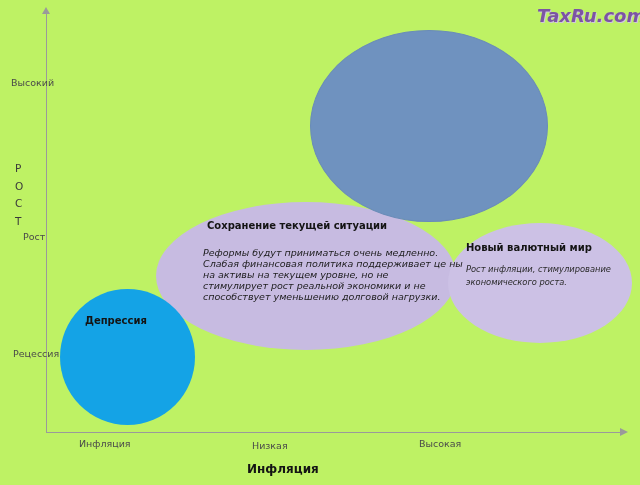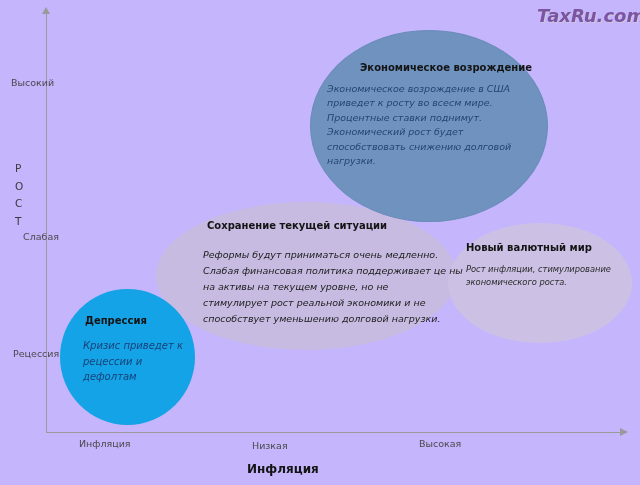--- a/index.html
+++ b/index.html
@@ -1,38 +1,38 @@
 <!DOCTYPE html>
 <html><head>
 <meta charset="utf-8">
 <style>
   html,body { margin:0; padding:0; background:#fff; }
   .stage {
-    position:relative; width:640px; height:485px; background:#c4b5fd;
+    position:relative; width:640px; height:485px; background:#bef264;
     font-family:"DejaVu Sans", sans-serif; overflow:hidden;
   }
   
   .ellipse { position:absolute; border-radius:50%; }
   .e-statusquo  { left:156px; top:202px; width:300px; height:148px; background:#c7bbe1; z-index:1; }
   .e-revival    { left:310px; top:30px;  width:236px; height:190px; background:#6f92bf; z-index:2; border:1px solid #germ; border:1px solid #6a8cb8; }
   .e-currency   { left:448px; top:223px; width:184px; height:120px; background:#ccc1e5; z-index:3; }
   .e-depression { left:60px;  top:289px; width:135px; height:136px; background:#14a3e6; z-index:4; }
 
   .bubble-title {
     position:absolute; z-index:6; font-weight:bold; color:#141414;
     font-size:10px; letter-spacing:0; white-space:pre;
   }
   .bubble-body {
     position:absolute; z-index:6; font-style:italic; white-space:pre;
     font-size:9.5px;
   }
   .t-revival  { left:360px; top:62px; }
   .b-revival  { left:327px; top:82px;  line-height:14.4px; color:#24466e; }
   .t-statusquo{ left:207px; top:220px; }
-  .b-statusquo{ left:203px; top:247px; line-height:16px; color:#1c1c1c; }
+  .b-statusquo{ left:203px; top:247px; line-height:11px; color:#1c1c1c; }
   .t-currency { left:466px; top:242px; }
   .b-currency { left:466px; top:263px; font-size:8.3px; line-height:12.6px; color:#2a2a2a; }
   .t-depression{ left:85px; top:315px; }
   .b-depression{ left:83px; top:338px; font-size:10px; line-height:15.6px; color:#16427a; }
 
   
   .y-line { position:absolute; left:46px; top:14px; width:1px; height:418px; background:#9a9a9a; z-index:0; }
   .x-line { position:absolute; left:46px; top:432px; width:576px; height:1px; background:#9a9a9a; z-index:0; }
   .arrow-up {
     position:absolute; left:42px; top:7px; width:0; height:0; z-index:0;
@@ -74,50 +74,40 @@
   <div class="x-line"></div>
   <div class="arrow-right"></div>
 
   <div class="tick tick-high">Высокий</div>
   <div class="y-title">
     <span>Р</span>
     <span>О</span>
     <span>С</span>
     <span>Т</span>
   </div>
-  <div class="tick tick-low">Слабая</div>
+  <div class="tick tick-low">Рост</div>
   <div class="tick tick-recession">Рецессия</div>
 
   <div class="tick tick-deflation">Инфляция</div>
   <div class="tick tick-lowinf">Низкая</div>
   <div class="tick tick-highinf">Высокая</div>
   <div class="x-title">Инфляция</div>
 
   <div class="ellipse e-statusquo"></div>
   <div class="ellipse e-revival"></div>
   <div class="ellipse e-currency"></div>
   <div class="ellipse e-depression"></div>
 
-  <div class="bubble-title t-revival">Экономическое возрождение</div>
-  <div class="bubble-body b-revival">Экономическое возрождение в США
-приведет к росту во всесм мире.
-Процентные ставки поднимут.
-Экономический рост будет
-способствовать снижению долговой
-нагрузки.</div>
 
   <div class="bubble-title t-statusquo">Сохранение текущей ситуации</div>
   <div class="bubble-body b-statusquo">Реформы будут приниматься очень медленно.
 Слабая финансовая политика поддерживает це ны
 на активы на текущем уровне, но не
 стимулирует рост реальной экономики и не
 способствует уменьшению долговой нагрузки.</div>
 
   <div class="bubble-title t-currency">Новый валютный мир</div>
   <div class="bubble-body b-currency">Рост инфляции, стимулирование
 экономического роста.</div>
 
   <div class="bubble-title t-depression">Депрессия</div>
-  <div class="bubble-body b-depression">Кризис приведет к
-рецессии и
-дефолтам</div>
 
 </div>
 
 </body></html>

